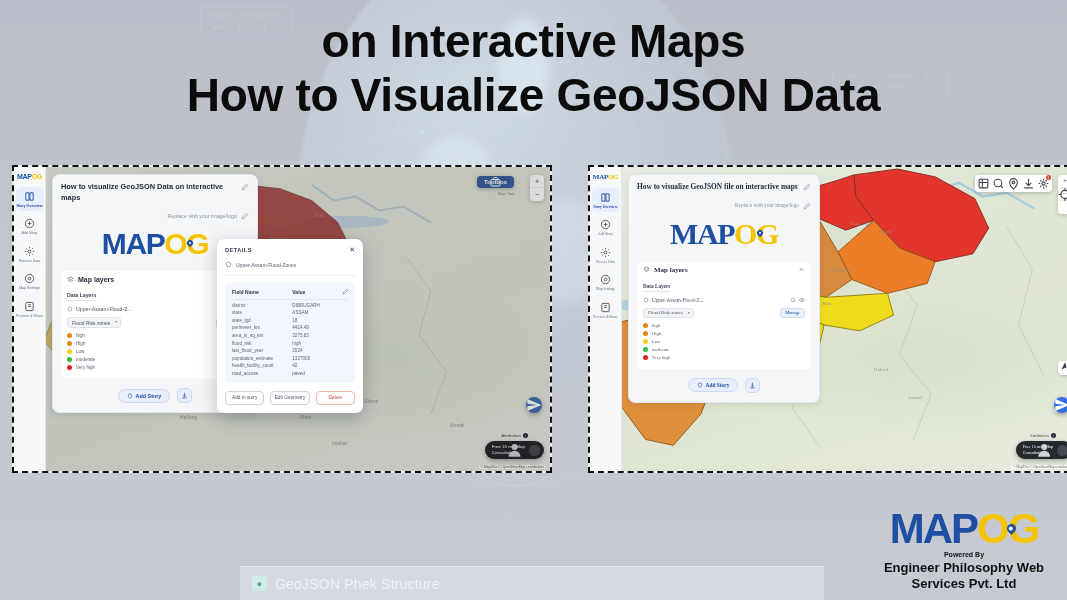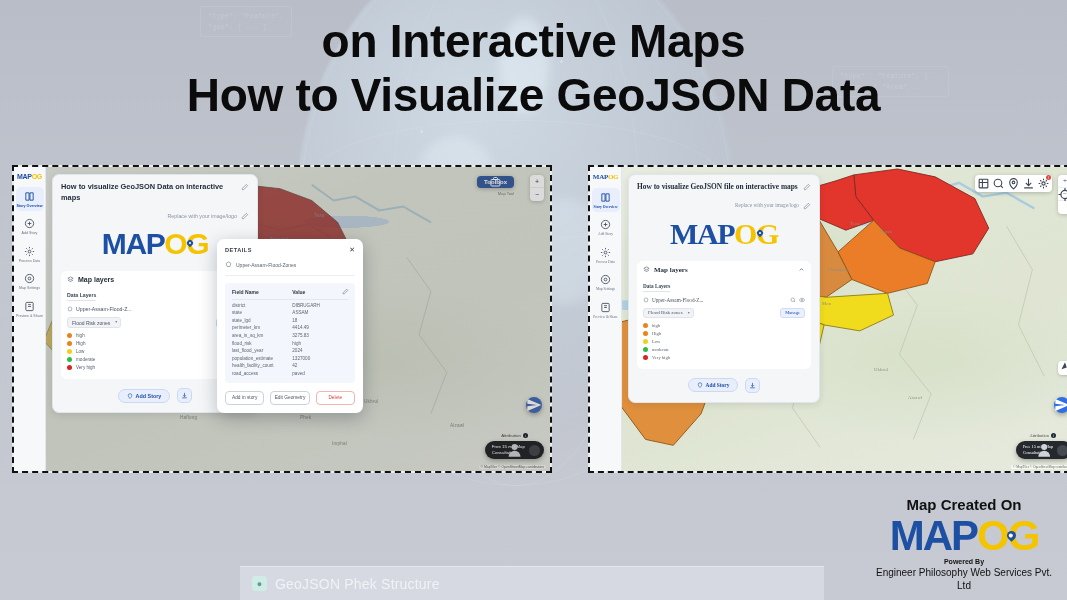--- a/index.html
+++ b/index.html
@@ -262,21 +262,21 @@
   #brand .created { font-size:15px; font-weight:700; color:#111; line-height:1.1; }
   #brand .logo2 { font-size:42px; font-weight:800; letter-spacing:-2px; line-height:1; position:relative; display:inline-block; margin-top:2px; }
   #brand .logo2 .b { color:#1d4fa3; }
   #brand .logo2 .y { color:#f5c400; }
   #brand .pin2 {
     position:absolute; width:9px; height:9px; border-radius:50% 50% 50% 0;
     transform:rotate(-45deg); background:#1d4fa3; right:22px; top:16px;
   }
   #brand .pin2:after { content:""; position:absolute; left:2.4px; top:2.4px; width:4px; height:4px; border-radius:50%; background:#fff; }
   #brand .powered { font-size:7px; font-weight:700; color:#111; line-height:1.25; margin-top:1px; }
-  #brand .company { font-size:10px; font-weight:400; color:#111; line-height:1.25; }
+  #brand .company { font-size:13px; font-weight:700; color:#111; line-height:1.25; }
 
   
   #geo-strip {
     position:absolute; left:240px; bottom:0; width:584px; height:34px;
     background:rgba(226,230,238,.55); border-top:1px solid rgba(255,255,255,.35);
     display:flex; align-items:center; gap:8px; padding-left:12px;
   }
   #geo-strip .gs-ic {
     width:15px; height:15px; border-radius:3px; background:rgba(205,242,232,.75);
     display:flex; align-items:center; justify-content:center; color:#5aa08c; font-size:9px;
@@ -835,21 +835,20 @@
       <div class="dl-btn">
         <svg width="7" height="7" viewBox="0 0 24 24" fill="none" stroke="currentColor" stroke-width="2.4">
             <path d="M12 3v12M7 11l5 5 5-5M4 20h16"></path>
           </svg>
       </div>
     </div>
   </div>
 </div>
 
 <div id="brand">
-  <div class="created">Map Created On</div>
   <div class="logo2">
     <span class="b">MAP</span><span class="y">OG</span>
     <span class="pin2"></span>
   </div>
   <div class="powered">Powered By</div>
   <div class="company">Engineer Philosophy Web Services Pvt. Ltd</div>
 </div>
 
 <div id="geo-strip">
   <div class="gs-ic">●</div>

